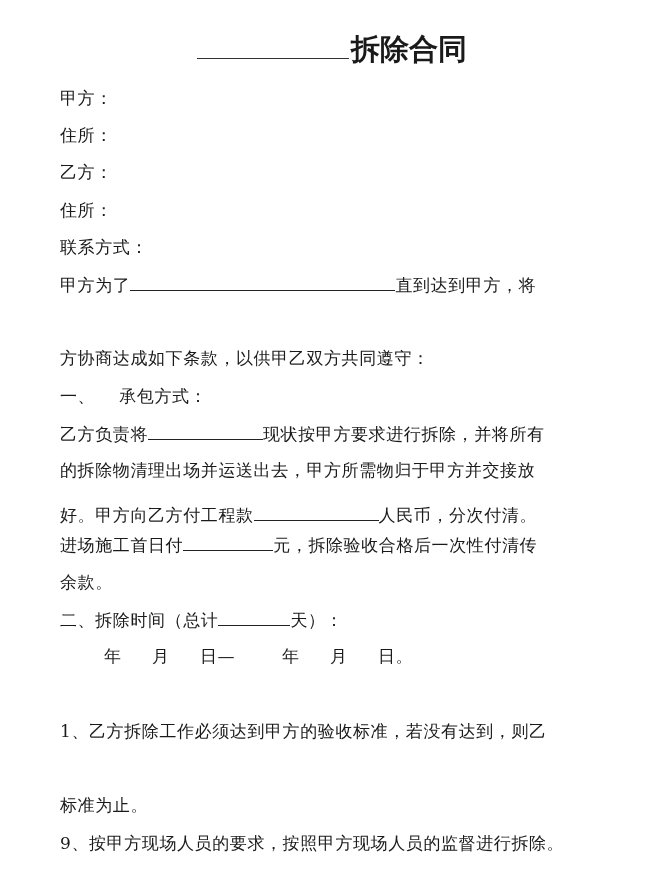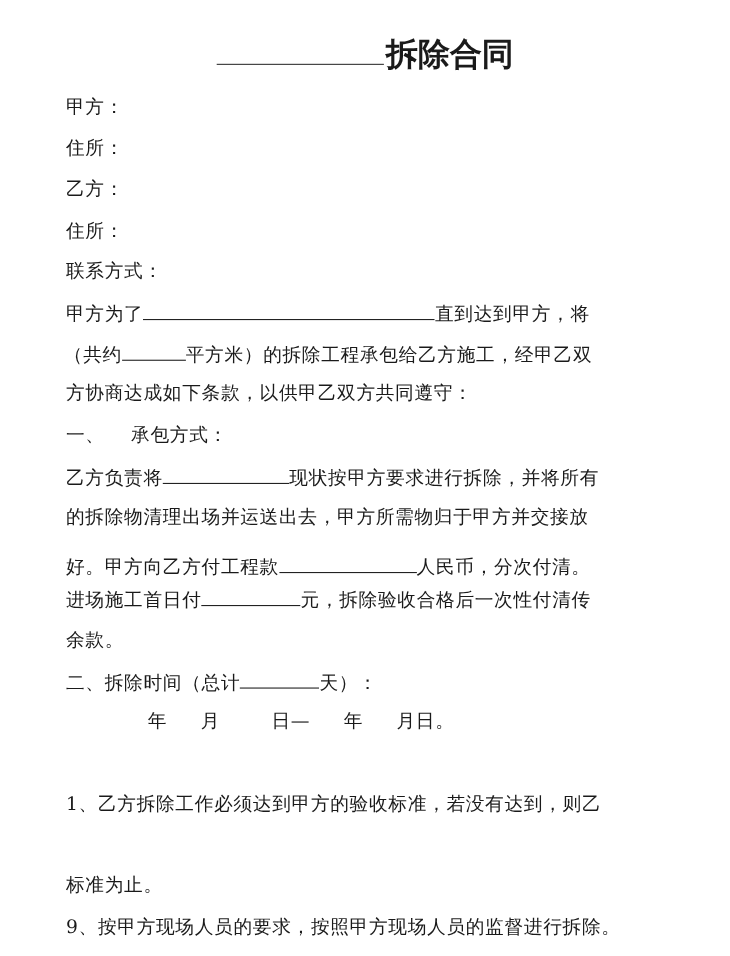--- a/index.html
+++ b/index.html
@@ -41,21 +41,20 @@
       vertical-align: baseline;
       margin-right: 2px;
     }
     .line {
       position: absolute;
       left: 60px;
       font-size: 17px;
       line-height: 24px;
       white-space: nowrap;
       letter-spacing: 0.6px;
-      text-align: right;
     }
     .blank {
       display: inline-block;
       border-bottom: 1.2px solid #222;
       height: 18px;
       vertical-align: baseline;
     }
     .date-line span {
       display: inline-block;
     }
@@ -70,23 +69,20 @@
   </div>
 
   <div class="line" style="top:86px">甲方：</div>
   <div class="line" style="top:123px">住所：</div>
   <div class="line" style="top:160px">乙方：</div>
   <div class="line" style="top:198px">住所：</div>
   <div class="line" style="top:235px">联系方式：</div>
 
   <div class="line" style="top:272px">
     <span>甲方为了</span><span class="blank" style="width:265px"></span><span>直到达到甲方，将</span>
-  </div>
-  <div class="line" style="top:309px; left:58px">
-    <span>（共约</span><span class="blank" style="width:58px"></span><span>平方米）的拆除工程承包给乙方施工，经甲乙双</span>
   </div>
   <div class="line" style="top:346px">方协商达成如下条款，以供甲乙双方共同遵守：</div>
 
   <div class="line" style="top:384px">
     <span>一、</span><span style="display:inline-block;width:24px"></span><span>承包方式：</span>
   </div>
   <div class="line" style="top:421px">
     <span>乙方负责将</span><span class="blank" style="width:115px"></span><span>现状按甲方要求进行拆除，并将所有</span>
   </div>
   <div class="line" style="top:458px">的拆除物清理出场并运送出去，甲方所需物归于甲方并交接放</div>

